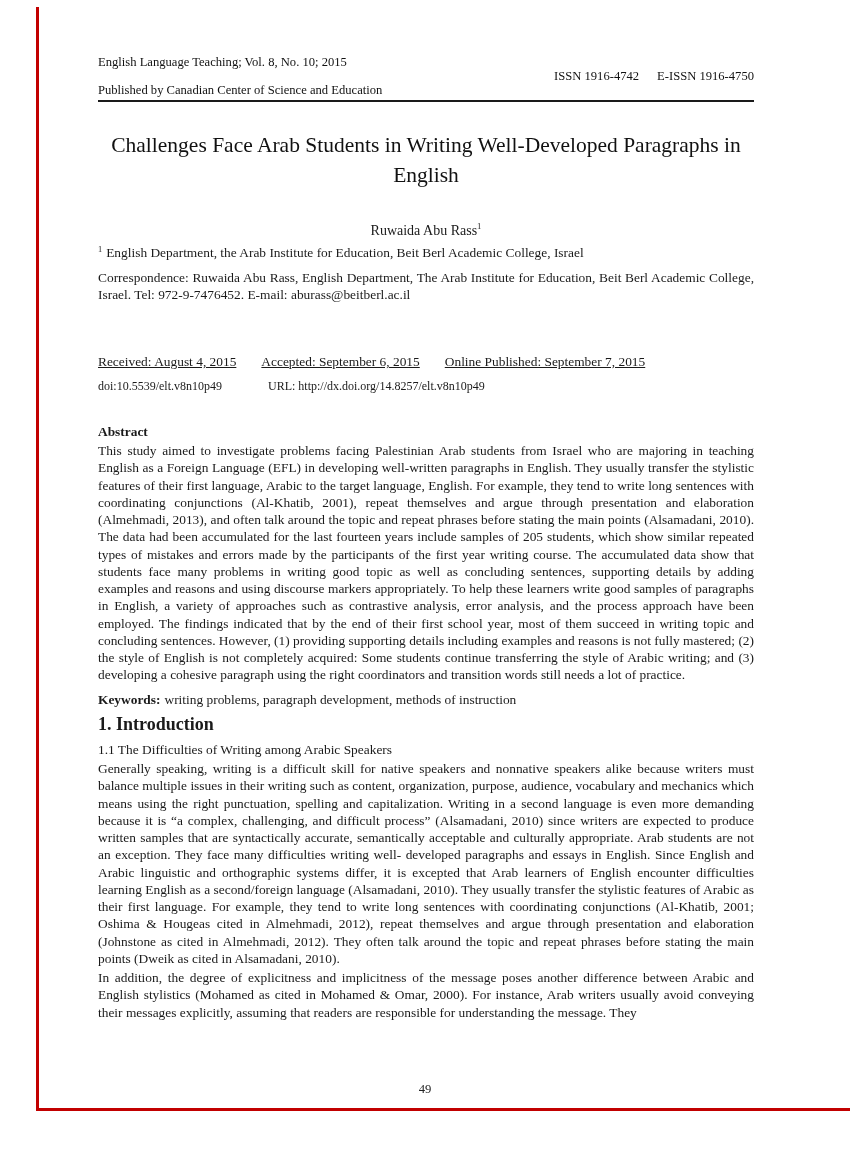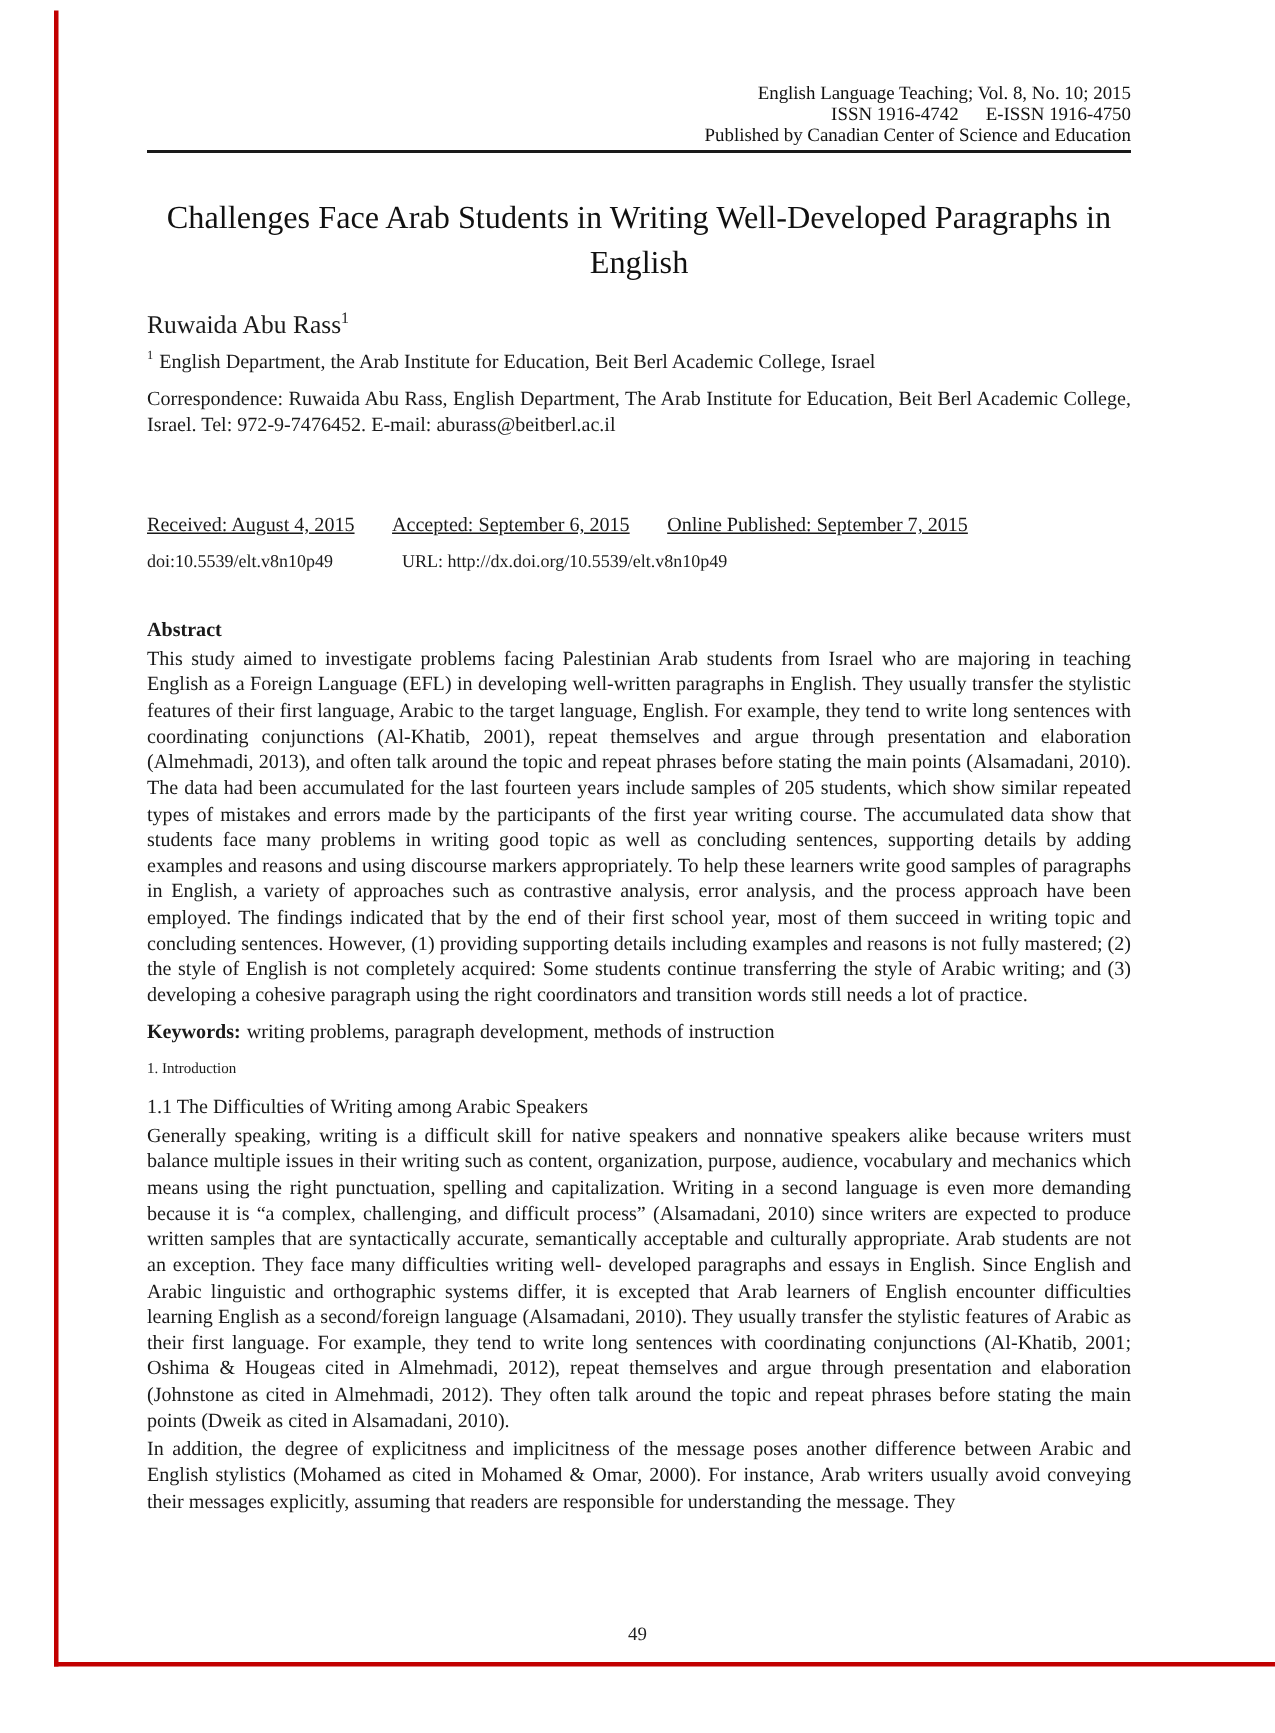--- a/index.html
+++ b/index.html
@@ -15,60 +15,61 @@
   .accent-left { left: 36px; top: 7px; width: 3px; height: 1104px; }
   .accent-bottom { left: 36px; top: 1108px; width: 814px; height: 3px; }
 
   .content {
     position: absolute;
     left: 98px; top: 0;
     width: 656px;
   }
   .journal-header {
     padding-top: 56px;
-    text-align: right;
+    text-align: left;
     font-size: 12.6px;
     line-height: 13.8px;
     color: #111;
   }
   .issn-row { display: flex; justify-content: flex-end; gap: 18px; }
   .header-rule {
     border: none;
     border-top: 2px solid #1a1a1a;
     margin-top: 3px;
   }
   .paper-title {
     margin-top: 28px;
     text-align: center;
     font-size: 21.5px;
     line-height: 30px;
     font-weight: normal;
     color: #111;
   }
   .author-line {
-    margin-top: 17px;
-    font-size: 17px;
+    margin-top: 33px;
+    text-align: center;
+    font-size: 14px;
   }
   sup { font-size: 62%; vertical-align: super; line-height: 0; }
   .affiliation { margin-top: 5px; font-size: 13.4px; line-height: 17.2px; }
   .affiliation .aff-text { margin-left: 4px; }
   .correspondence { margin-top: 7px; font-size: 13.4px; line-height: 17.2px; text-align: justify; }
   .dates-row { margin-top: 51px; display: flex; gap: 25px; font-size: 13.4px; text-decoration: underline; }
   .ids-row { margin-top: 9px; display: flex; gap: 46px; font-size: 12px; }
   .abstract-heading { margin-top: 30px; font-size: 13.4px; font-weight: bold; }
   .body-par {
     margin-top: 2px;
     font-size: 13.4px;
     line-height: 17.25px;
     text-align: justify;
     color: #1a1a1a;
   }
   .keywords-line { margin-top: 7px; font-size: 13.4px; line-height: 17.2px; }
   .keywords-line .kw-text { margin-left: 4px; }
-  .section-heading { margin-top: 8px; font-size: 10px; font-weight: normal; line-height: 17.2px; }
+  .section-heading { margin-top: 8px; font-size: 18px; font-weight: bold; line-height: 17.2px; }
   .subsection-heading { margin-top: 8px; font-size: 13.4px; line-height: 17.2px; }
   .page-footer {
     position: absolute;
     left: 0; top: 1082px;
     width: 850px;
     text-align: center;
     font-size: 12.6px;
     color: #222;
   }
 </style>
@@ -104,21 +105,21 @@
   <div class="correspondence">Correspondence: Ruwaida Abu Rass, English Department, The Arab Institute for Education, Beit Berl Academic College, Israel. Tel: 972-9-7476452. E-mail: aburass@beitberl.ac.il</div>
 
   <div class="dates-row">
     <span>Received: August 4, 2015</span>
     <span>Accepted: September 6, 2015</span>
     <span>Online Published: September 7, 2015</span>
   </div>
 
   <div class="ids-row">
     <span>doi:10.5539/elt.v8n10p49</span>
-    <span>URL: http://dx.doi.org/10.5539/elt.v8n10p49</span>
+    <span>URL: http://dx.doi.org/14.8257/elt.v8n10p49</span>
   </div>
 
   <div class="abstract-heading">Abstract</div>
   <div class="body-par">This study aimed to investigate problems facing Palestinian Arab students from Israel who are majoring in teaching English as a Foreign Language (EFL) in developing well-written paragraphs in English. They usually transfer the stylistic features of their first language, Arabic to the target language, English. For example, they tend to write long sentences with coordinating conjunctions (Al-Khatib, 2001), repeat themselves and argue through presentation and elaboration (Almehmadi, 2013), and often talk around the topic and repeat phrases before stating the main points (Alsamadani, 2010). The data had been accumulated for the last fourteen years include samples of 205 students, which show similar repeated types of mistakes and errors made by the participants of the first year writing course. The accumulated data show that students face many problems in writing good topic as well as concluding sentences, supporting details by adding examples and reasons and using discourse markers appropriately. To help these learners write good samples of paragraphs in English, a variety of approaches such as contrastive analysis, error analysis, and the process approach have been employed. The findings indicated that by the end of their first school year, most of them succeed in writing topic and concluding sentences. However, (1) providing supporting details including examples and reasons is not fully mastered; (2) the style of English is not completely acquired: Some students continue transferring the style of Arabic writing; and (3) developing a cohesive paragraph using the right coordinators and transition words still needs a lot of practice.</div>
 
   <div class="keywords-line">
     <b>Keywords:</b><span class="kw-text">writing problems, paragraph development, methods of instruction</span>
   </div>
 
   <div class="section-heading">1. Introduction</div>

